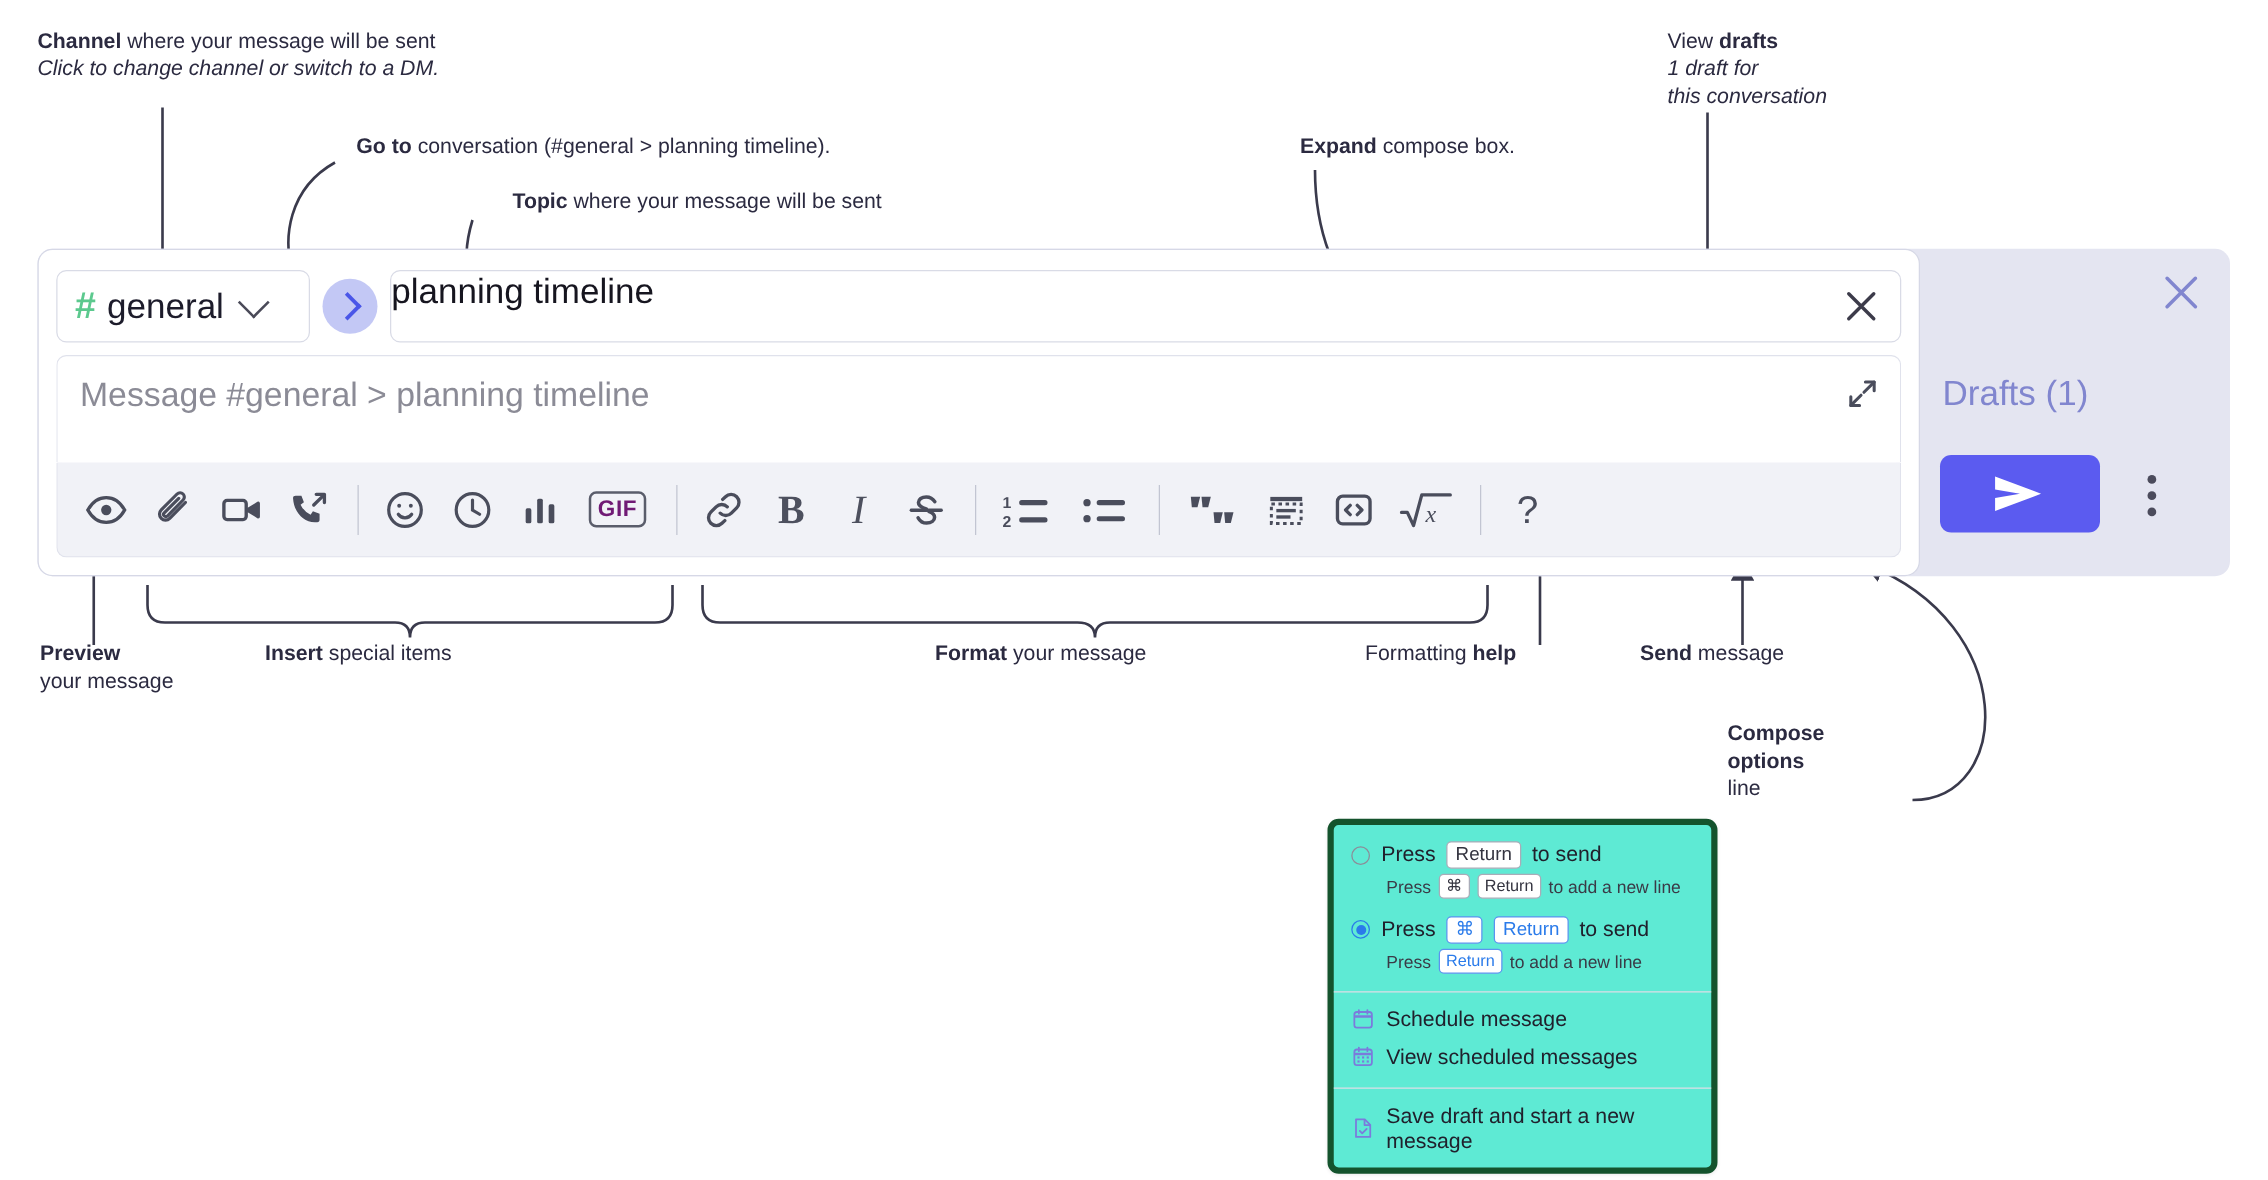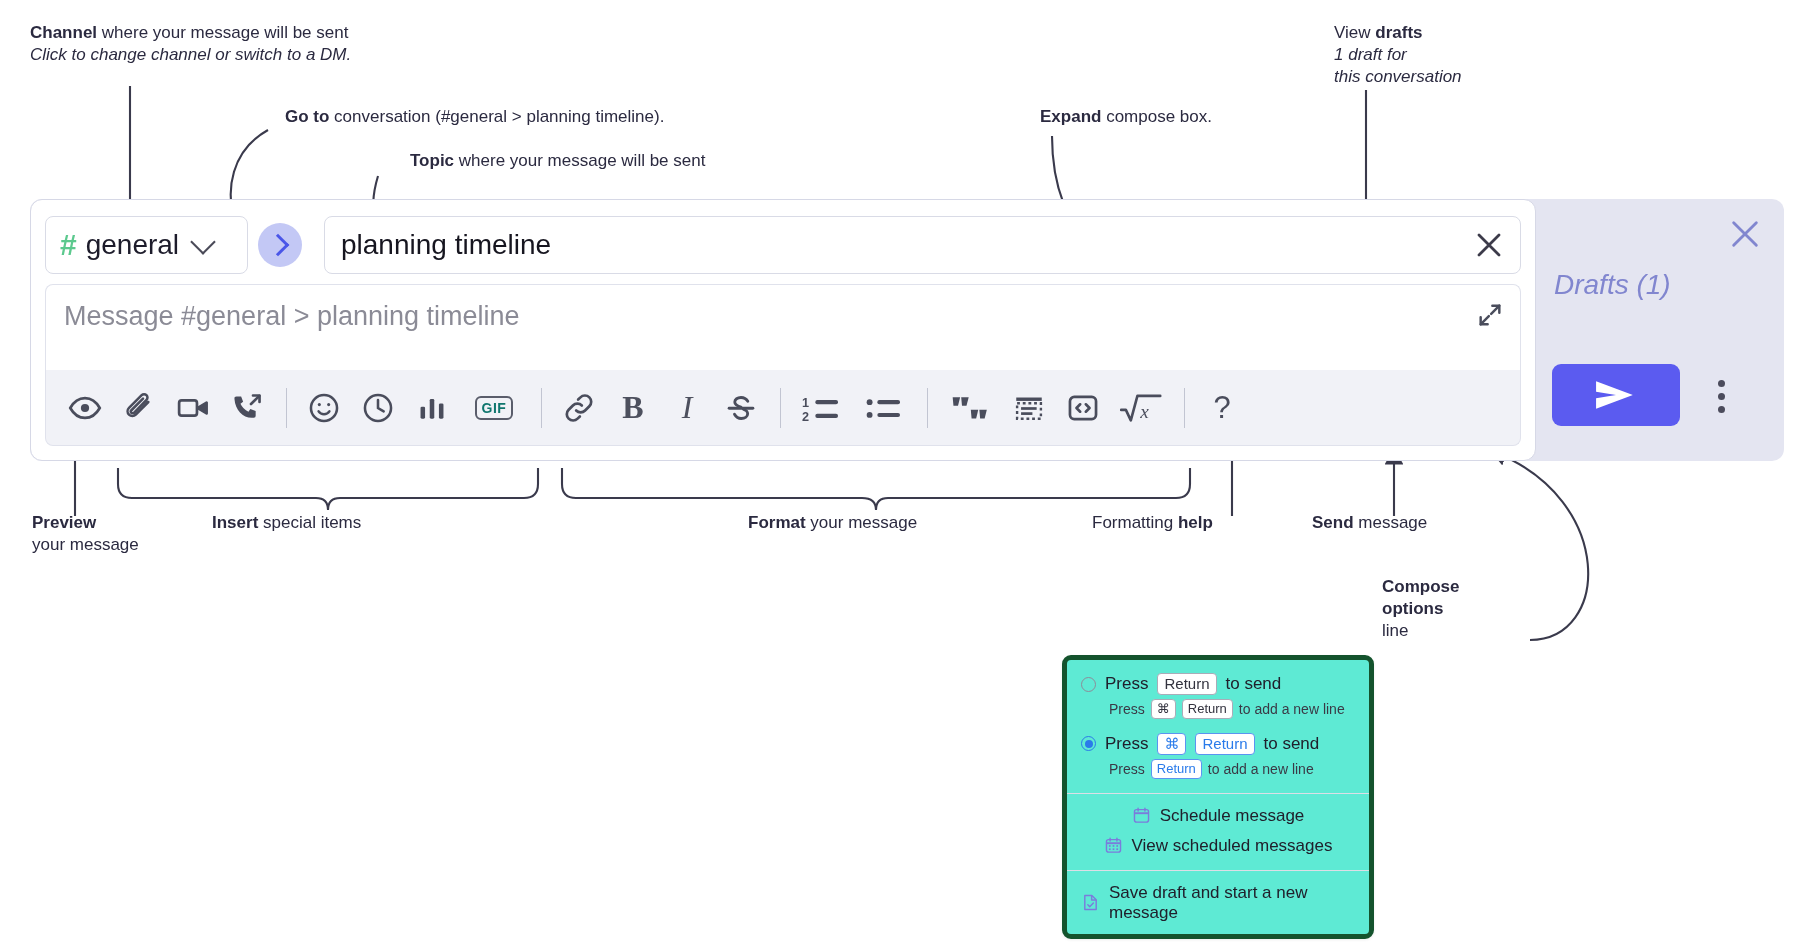--- a/index.html
+++ b/index.html
@@ -44,22 +44,22 @@
   .chev{width:16px;height:16px;border-right:2.4px solid #4a4a58;border-bottom:2.4px solid #4a4a58;
         transform:rotate(45deg);margin-left:6px;margin-top:-7px;}
   .goto-btn{
     width:44px;height:44px;border-radius:50%;background:#c3c8f5;
     display:flex;align-items:center;justify-content:center;cursor:pointer;flex:0 0 auto;
   }
   .goto-btn .gchev{width:13px;height:13px;border-top:3.2px solid #4a56e8;border-right:3.2px solid #4a56e8;
         transform:rotate(45deg);margin-left:-4px;}
   .topic-field{
     flex:1;height:58px;box-sizing:border-box;border:1px solid #d9dbe6;border-radius:8px;
-    background:#fff;display:flex;align-items:center;padding:0 16px;
-    font-size:28px;color:#16151f;position:relative;margin-left:12px;
+    background:#fff;display:flex;align-items:flex-start;padding:0 0;
+    font-size:28px;color:#16151f;position:relative;
   }
   .topic-clear{position:absolute;right:16px;top:50%;transform:translateY(-50%);
     width:30px;height:30px;cursor:pointer;}
 
   .msg-area{
     position:absolute;left:14px;top:84px;right:14px;height:86px;
     border:1px solid #e0e2ec;border-bottom:none;border-radius:8px 8px 0 0;
     background:#fff;box-sizing:border-box;
   }
   .msg-placeholder{position:absolute;left:18px;top:16px;font-size:27px;color:#8b8b96;}
@@ -67,29 +67,29 @@
 
   .toolbar{
     position:absolute;left:14px;top:170px;right:14px;height:76px;
     background:#f1f2f7;border:1px solid #e0e2ec;border-top:none;border-radius:0 0 8px 8px;
     box-sizing:border-box;display:flex;align-items:center;padding:0 16px;gap:0;
   }
   .tb{width:46px;height:46px;display:flex;align-items:center;justify-content:center;
       cursor:pointer;margin-right:8px;color:#555866;flex:0 0 auto;}
   .tb svg{display:block;}
   .tb-sep{width:1px;height:40px;background:#c2c5d2;margin:0 14px 0 8px;flex:0 0 auto;}
-  .gifbox{border:2.4px solid #5a5d6b;border-radius:6px;font-size:14px;font-weight:700;
-     letter-spacing:.5px;padding:2px 5px;color:#0f766e;}
+  .gifbox{border:2.4px solid #5a5d6b;border-radius:6px;font-size:18px;font-weight:700;
+     letter-spacing:.5px;padding:2px 5px;color:#701a75;}
   .qmark{font-size:31px;color:#4a4d5c;line-height:1;}
   .boldglyph{font-size:32px;font-weight:700;color:#4d505e;font-family:"Liberation Serif",serif;}
   .italglyph{font-size:32px;font-style:italic;color:#4d505e;font-family:"Liberation Serif",serif;}
 
   .send-zone{position:absolute;left:1506px;top:0;width:248px;height:262px;}
   .panel-close{position:absolute;right:22px;top:18px;width:34px;height:34px;cursor:pointer;}
-  .drafts-link{position:absolute;left:18px;top:70px;font-size:28px;color:#8186cf;cursor:pointer;font-style:italic;}
+  .drafts-link{position:absolute;left:18px;top:100px;font-size:28px;color:#8186cf;cursor:pointer;}
   .send-btn{
     position:absolute;left:16px;top:165px;width:128px;height:62px;border-radius:9px;
     background:#5b5bf0;display:flex;align-items:center;justify-content:center;cursor:pointer;
   }
   .kebab{position:absolute;left:170px;top:174px;width:30px;height:46px;cursor:pointer;
     display:flex;flex-direction:column;align-items:center;justify-content:center;gap:6px;}
   .kebab i{width:7px;height:7px;border-radius:50%;background:#4b4b5c;display:block;}
 
   
   .menu{
@@ -101,21 +101,21 @@
   .mrow{display:flex;align-items:center;gap:9px;padding:3px 14px;font-size:17px;color:#20202c;cursor:pointer;}
   .msub{display:flex;align-items:center;gap:6px;padding:1px 14px 5px 42px;font-size:14px;color:#3a3a46;}
   .radio{width:15px;height:15px;border-radius:50%;border:1.6px solid #8c8c98;box-sizing:border-box;flex:0 0 auto;}
   .radio.on{border:1.6px solid #2a7bea;position:relative;}
   .radio.on::after{content:"";position:absolute;left:2.5px;top:2.5px;width:8px;height:8px;border-radius:50%;background:#2a7bea;}
   .key{border:1px solid #a9acb8;border-radius:4px;padding:0 6px;font-size:15px;color:#33333f;
        background:#fff;line-height:1.35;display:inline-block;text-align:right;}
   .key.sm{font-size:13px;padding:0 5px;}
   .key.blue{border-color:#5b94f0;color:#2a7bea;}
   .mdiv{height:1px;background:#dcdee6;margin:9px 0 7px 0;}
-  .mitem{display:flex;align-items:center;gap:9px;padding:5px 14px;font-size:17px;color:#20202c;cursor:pointer;justify-content:center;}
+  .mitem{display:flex;align-items:center;gap:9px;padding:5px 14px;font-size:17px;color:#20202c;cursor:pointer;}
   .mitem svg{flex:0 0 auto;}
 </style>
 </head>
 <body>
 
 <div class="stage">
 
   <svg class="overlay" width="1814" height="944" viewBox="0 0 1814 944">
     <defs>
       <marker id="arw" markerWidth="9" markerHeight="9" refX="6" refY="4.5" orient="auto">

